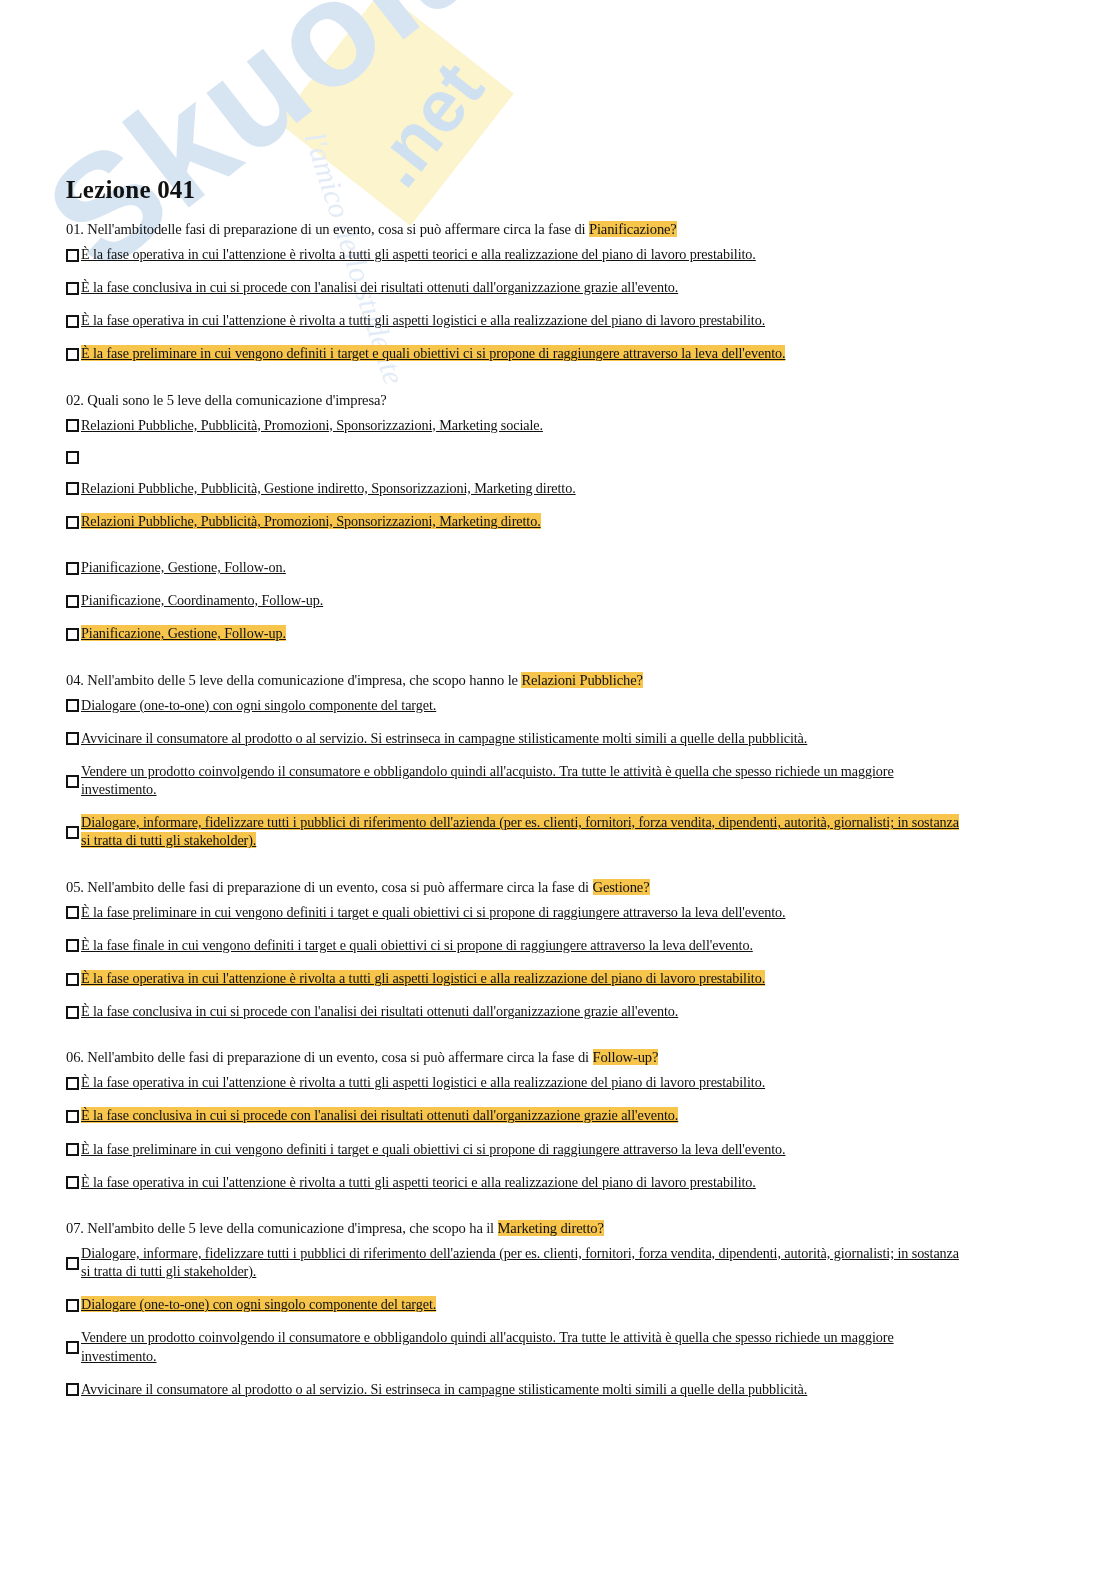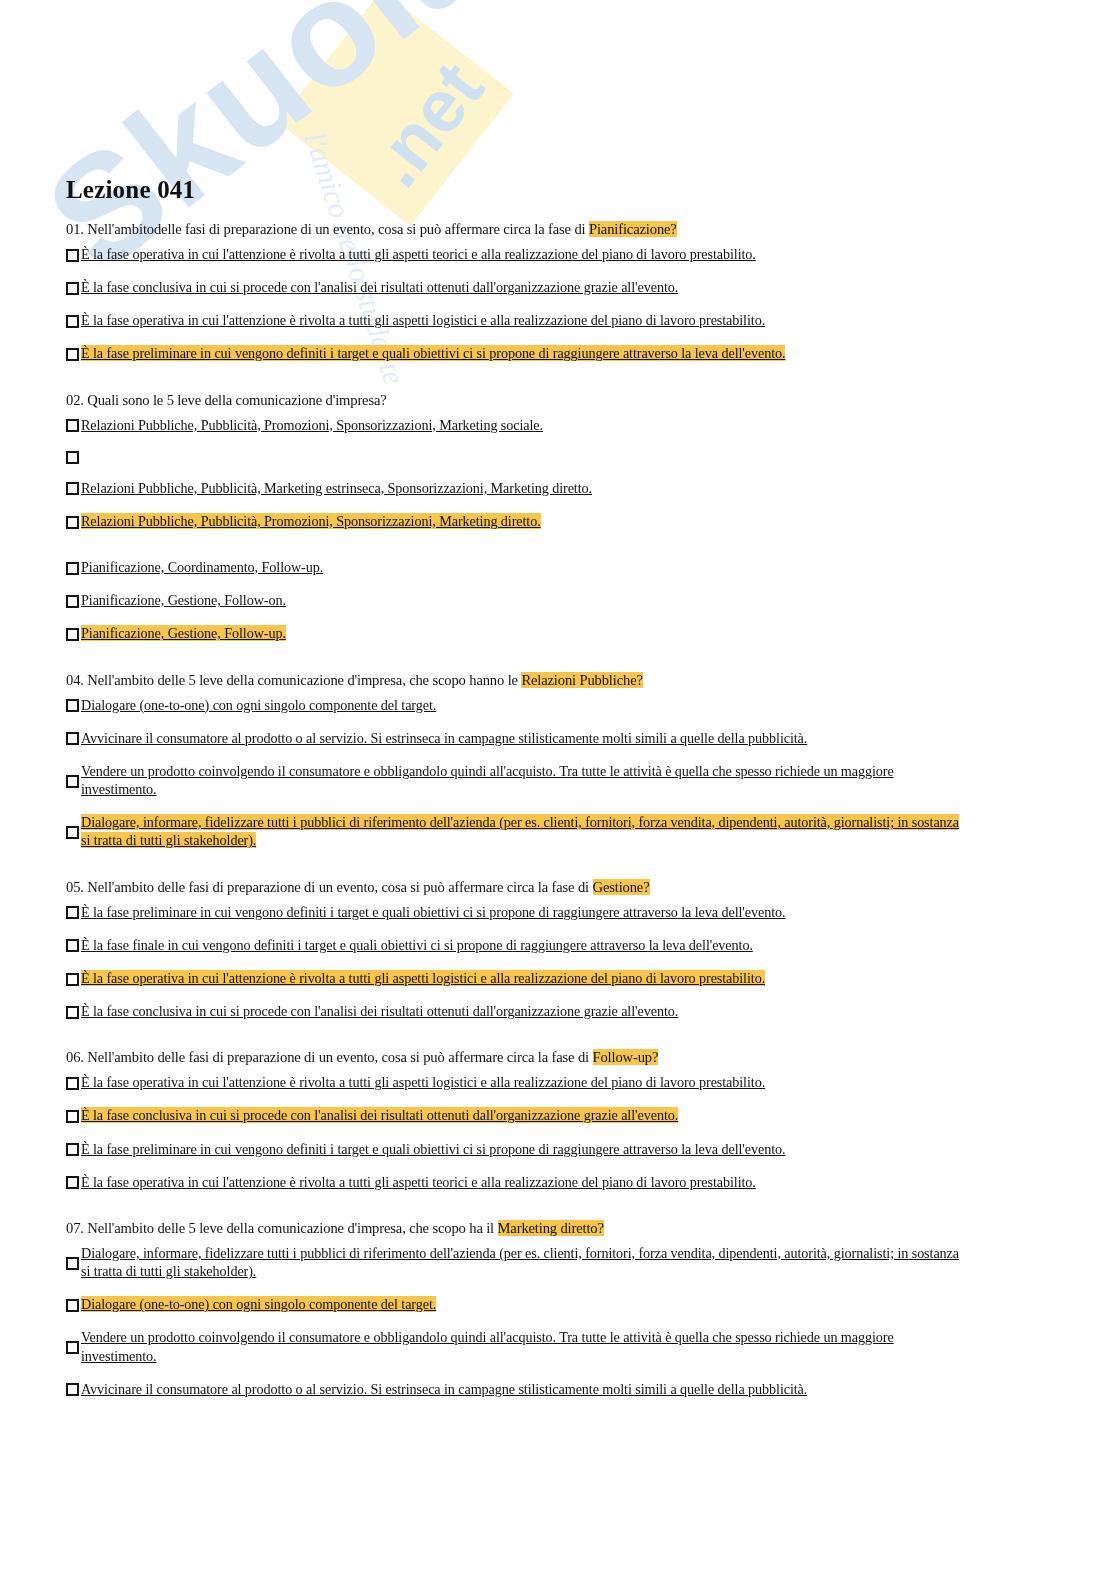--- a/index.html
+++ b/index.html
@@ -162,36 +162,36 @@
         <p class="q-text"><span>02. Quali sono le 5 leve della comunicazione d'impresa?</span></p>
         <div class="answer-row">
           <span class="checkbox"></span>
           <span class="a-text"><span>Relazioni Pubbliche, Pubblicità, Promozioni, Sponsorizzazioni, Marketing sociale.</span></span>
         </div>
         <div class="answer-row">
           <span class="checkbox"></span>
         </div>
         <div class="answer-row">
           <span class="checkbox"></span>
-          <span class="a-text"><span>Relazioni Pubbliche, Pubblicità, Marketing estrinseca, Sponsorizzazioni, Marketing diretto.</span></span>
+          <span class="a-text"><span>Relazioni Pubbliche, Pubblicità, Gestione indiretto, Sponsorizzazioni, Marketing diretto.</span></span>
         </div>
         <div class="answer-row">
           <span class="checkbox"></span>
           <span class="a-text"><span class="hl">Relazioni Pubbliche, Pubblicità, Promozioni, Sponsorizzazioni, Marketing diretto.</span></span>
         </div>
       </div>
       <div class="gap-lg"></div>
       <div class="question-block">
         <div class="answer-row">
           <span class="checkbox"></span>
+          <span class="a-text"><span>Pianificazione, Gestione, Follow-on.</span></span>
+        </div>
+        <div class="answer-row">
+          <span class="checkbox"></span>
           <span class="a-text"><span>Pianificazione, Coordinamento, Follow-up.</span></span>
-        </div>
-        <div class="answer-row">
-          <span class="checkbox"></span>
-          <span class="a-text"><span>Pianificazione, Gestione, Follow-on.</span></span>
         </div>
         <div class="answer-row">
           <span class="checkbox"></span>
           <span class="a-text"><span class="hl">Pianificazione, Gestione, Follow-up.</span></span>
         </div>
       </div>
       <div class="gap-lg"></div>
       <div class="question-block">
         <p class="q-text"><span>04. Nell'ambito delle 5 leve della comunicazione d'impresa, che scopo hanno le </span><span class="hl">Relazioni Pubbliche?</span></p>
         <div class="answer-row">

